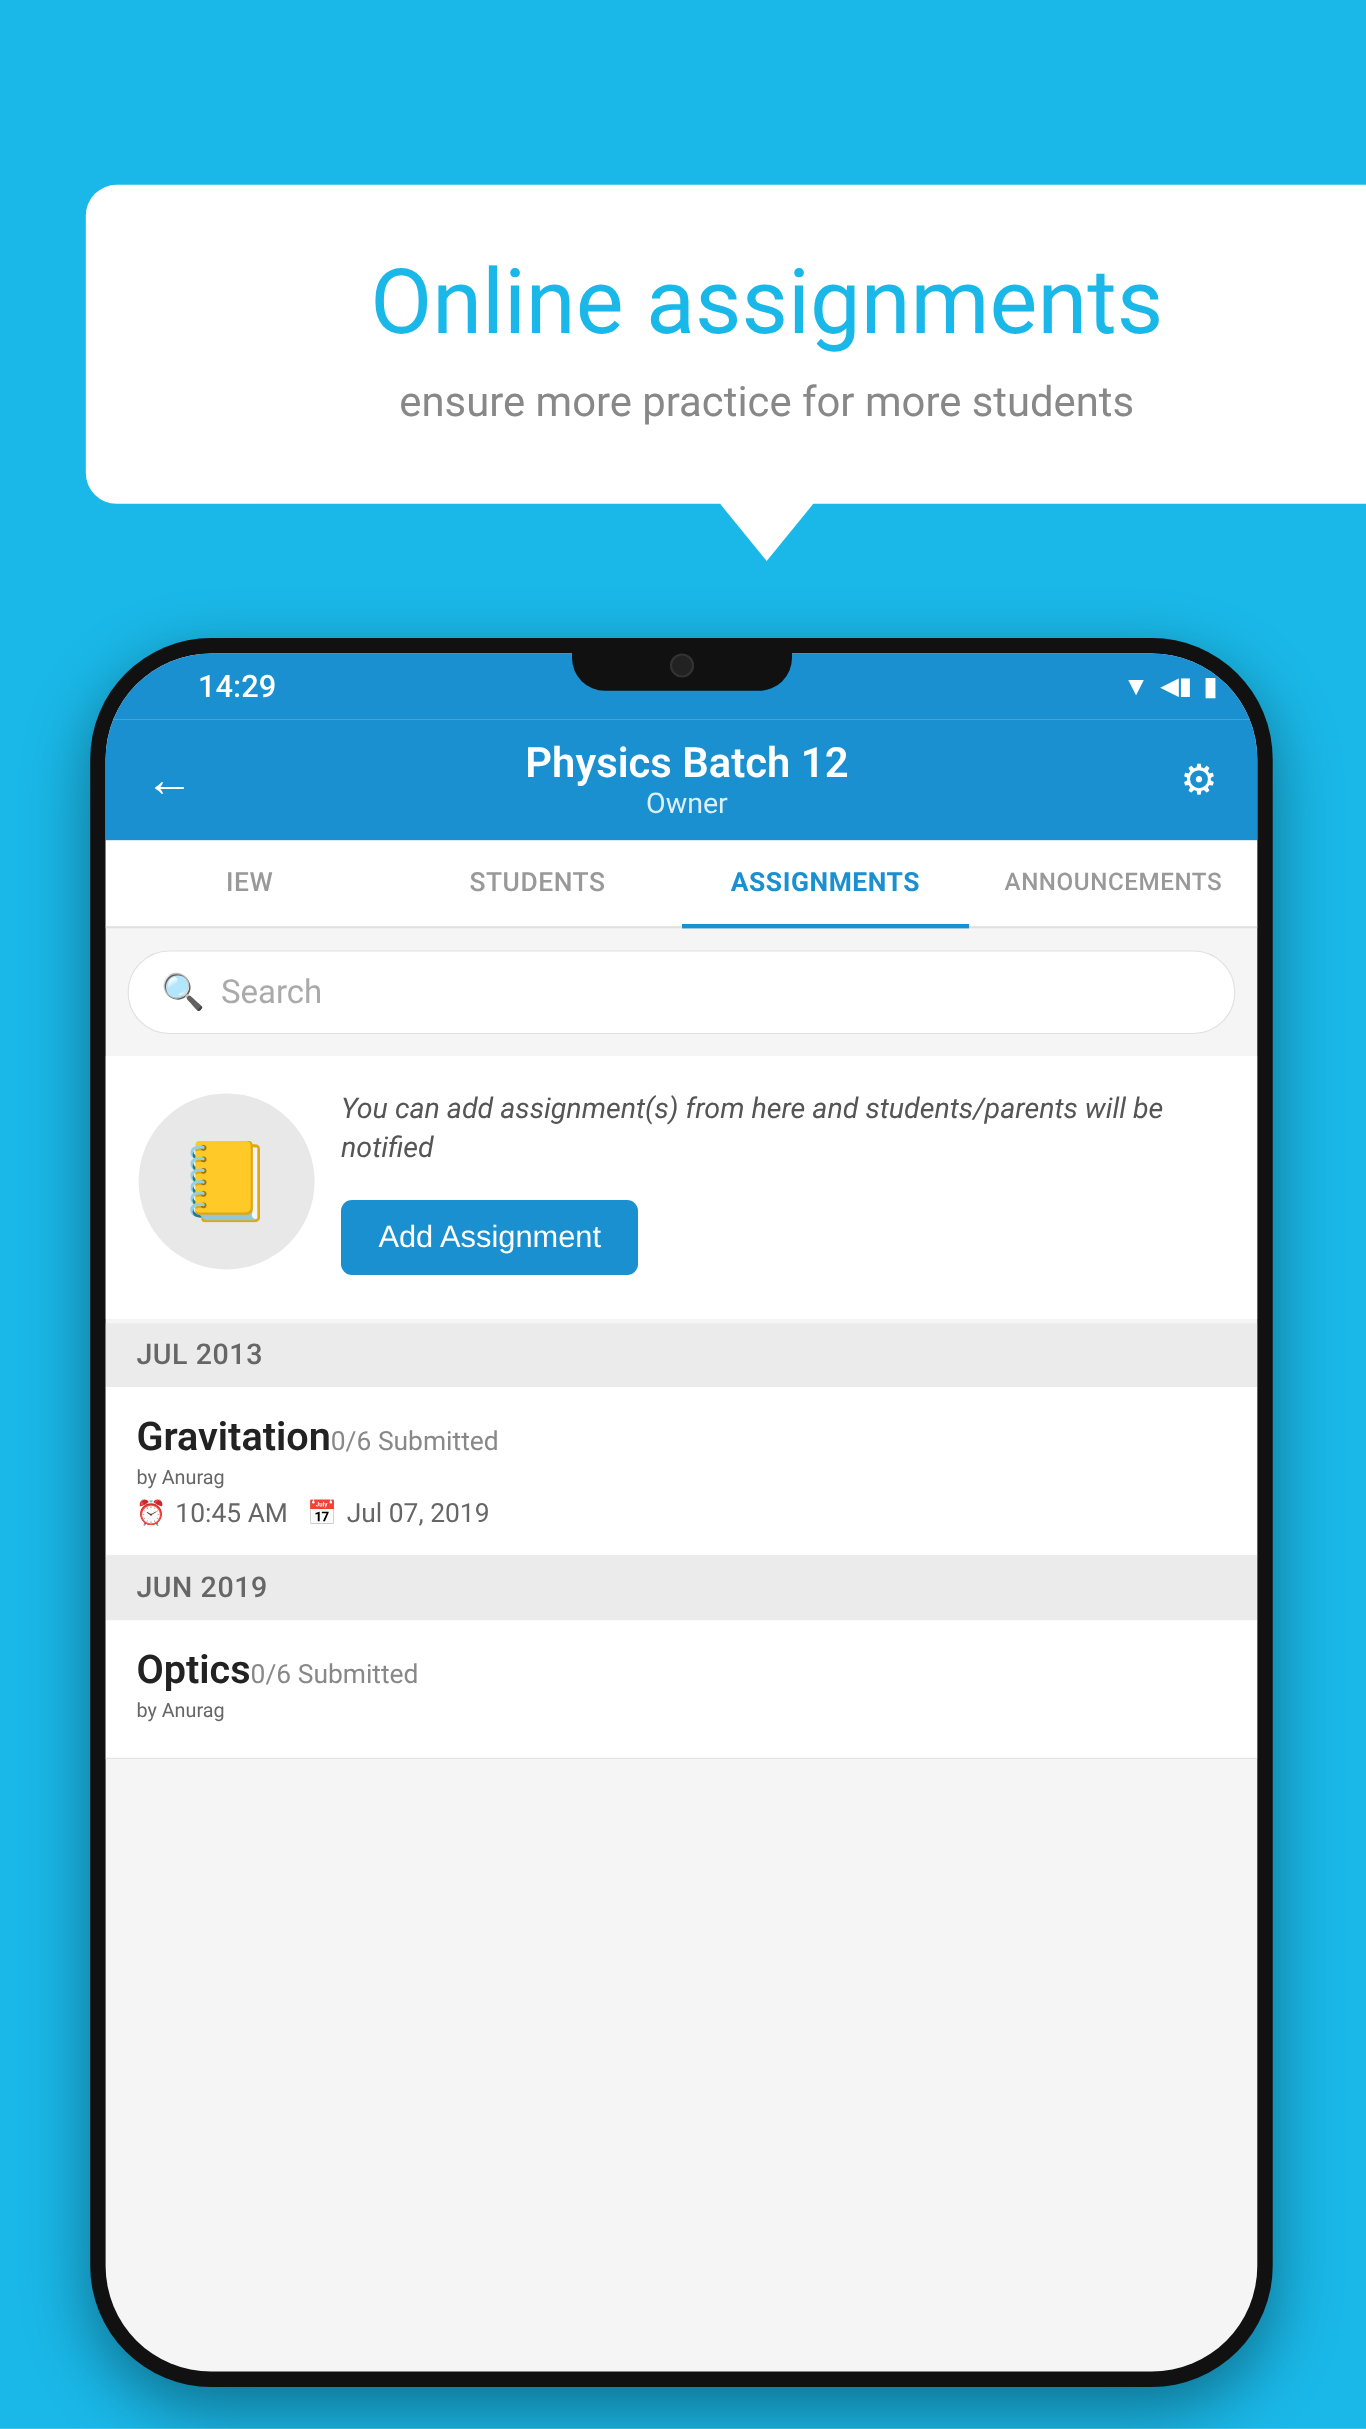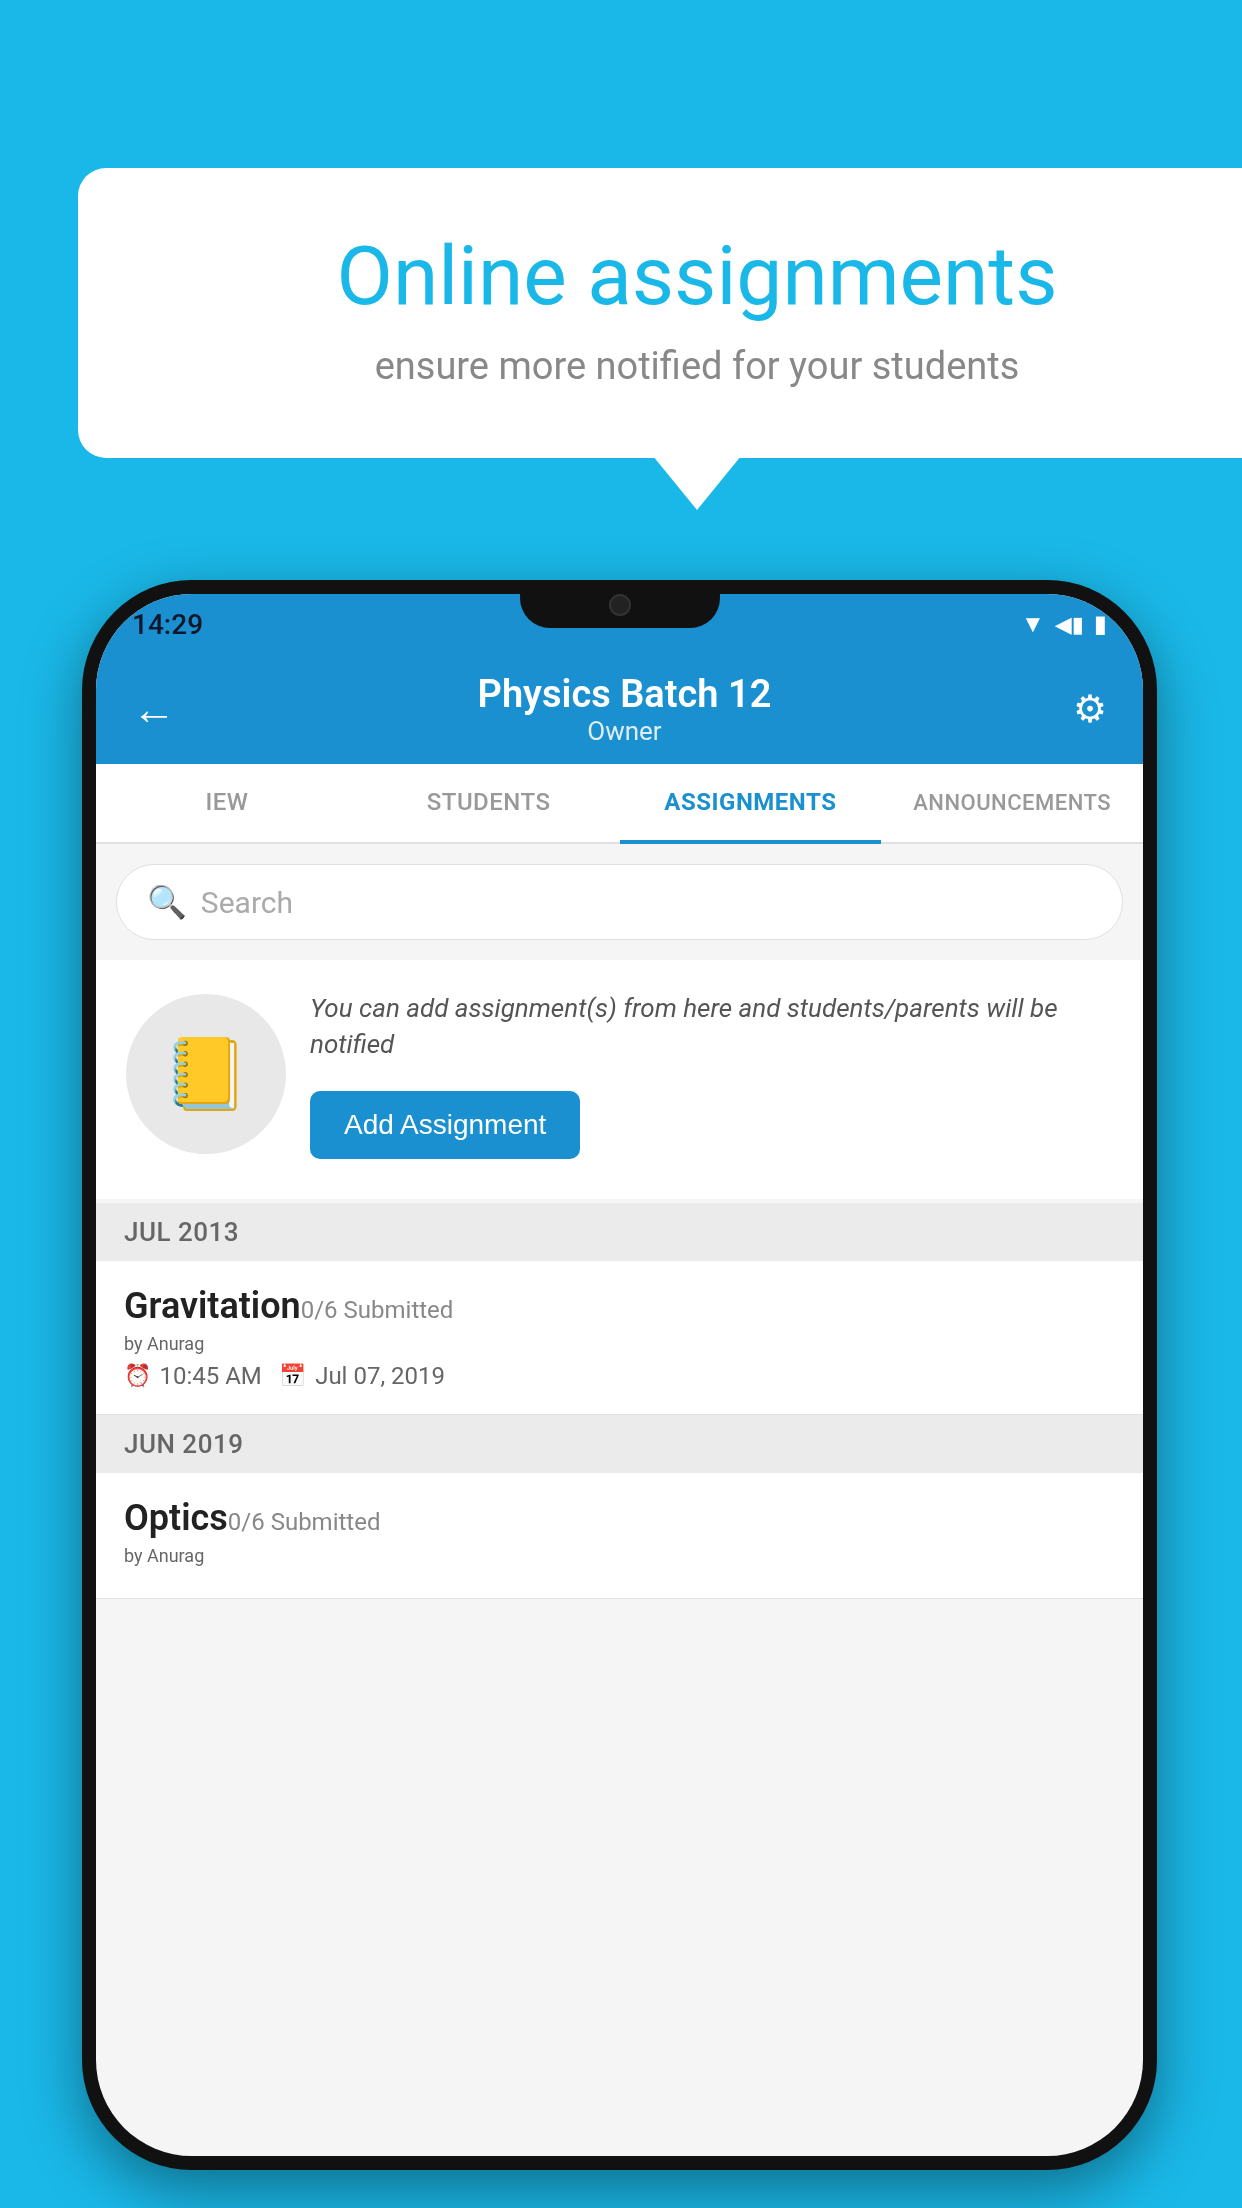--- a/index.html
+++ b/index.html
@@ -101,23 +101,24 @@
       background: #1a90d0;
       height: 60px;
       display: flex;
       align-items: center;
       justify-content: space-between;
       padding: 0 36px;
       border-top-left-radius: 96px;
       border-top-right-radius: 96px;
     }
     .status-time {
-      color: #0f172a;
+      color: #ffffff;
       font-size: 28px;
       font-weight: 500;
+      margin-left: 48px;
     }
     .status-icons {
       display: flex;
       align-items: center;
       gap: 10px;
     }
     .status-icon-wifi {
       color: white;
       font-size: 24px;
     }
@@ -302,21 +303,21 @@
     .meta-icon {
       font-size: 22px;
       color: #888;
     }
   </style>
 </head>
 <body>
 
 <div class="speech-bubble">
   <div class="bubble-title">Online assignments</div>
-  <div class="bubble-subtitle">ensure more notified for your students</div>
+  <div class="bubble-subtitle">ensure more practice for more students</div>
 </div>
 
 <div class="phone-frame">
   <div class="phone-notch">
     <div class="phone-camera"></div>
   </div>
   <div class="phone-screen">
 
     <div class="status-bar">
       <span class="status-time">14:29</span>

